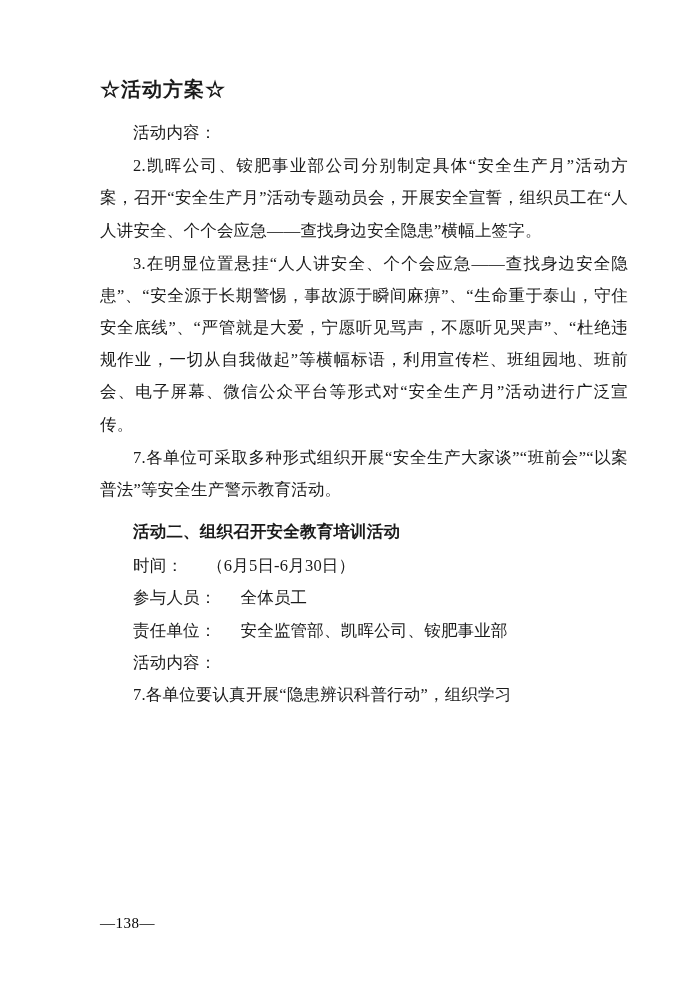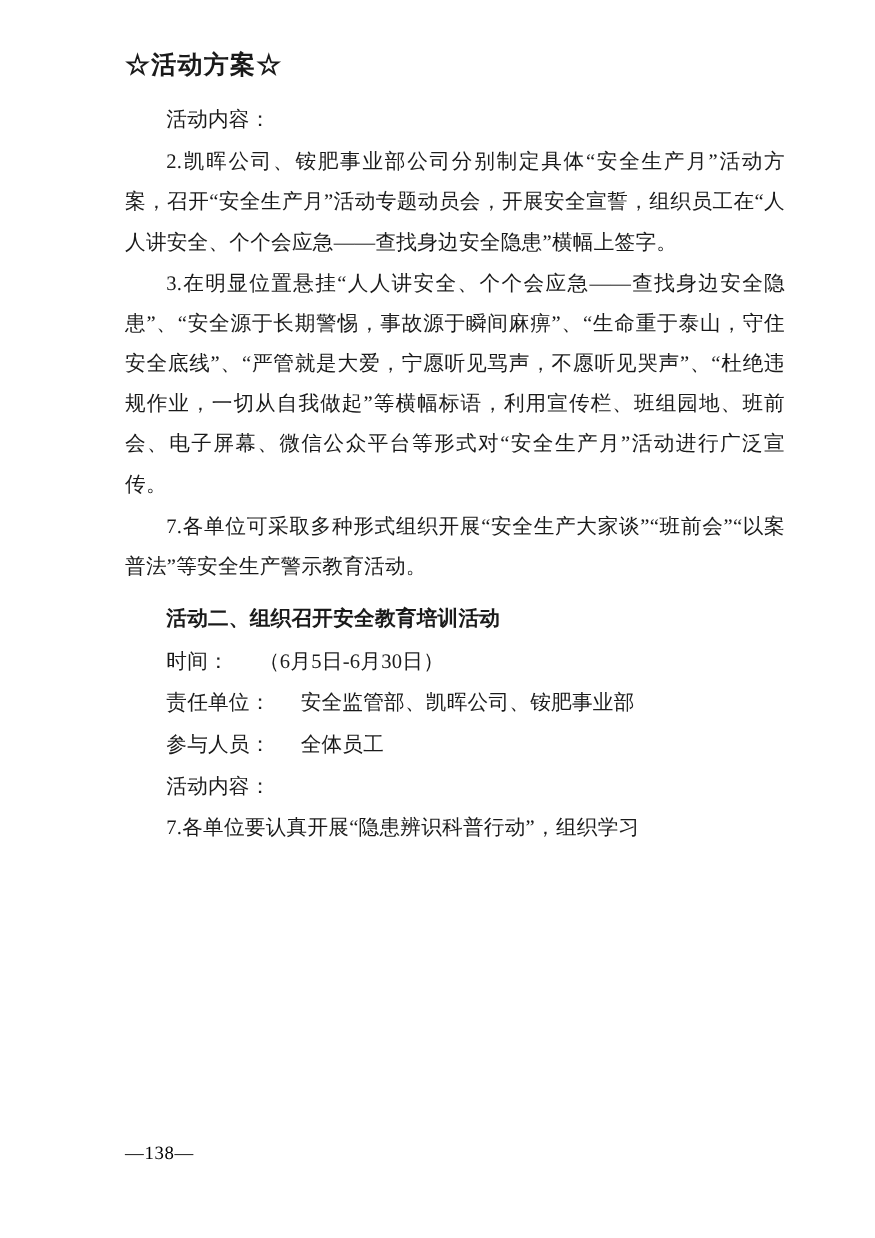--- a/index.html
+++ b/index.html
@@ -12,21 +12,21 @@
     background: #ffffff;
     font-family: "Liberation Serif", "DejaVu Serif", serif;
     color: #1a1a1a;
     overflow: hidden;
   }
   .page {
     position: relative;
     width: 700px;
     height: 990px;
     box-sizing: border-box;
-    padding: 38px 72px 0 100px;
+    padding: 75px 72px 0 100px;
   }
   .doc-heading {
     font-size: 20px;
     font-weight: bold;
     letter-spacing: 1px;
     margin: 0 0 14px 0;
     line-height: 1.4;
     font-family: "Liberation Serif", "DejaVu Serif", serif;
   }
   .para {
@@ -50,21 +50,20 @@
   }
   .field-line {
     font-size: 16.5px;
     line-height: 1.95;
     margin: 0;
     text-indent: 33px;
     letter-spacing: 0.2px;
   }
   .field-label {
     display: inline;
-    font-family: Liberation Mono, monospace;
   }
   .field-value {
     display: inline;
     margin-left: 24px;
   }
   .footer {
     position: absolute;
     left: 100px;
     bottom: 58px;
     font-size: 15px;
@@ -83,24 +82,24 @@
   <p class="para indent">2.凯晖公司、铵肥事业部公司分别制定具体“安全生产月”活动方案，召开“安全生产月”活动专题动员会，开展安全宣誓，组织员工在“人人讲安全、个个会应急——查找身边安全隐患”横幅上签字。</p>
   <p class="para indent">3.在明显位置悬挂“人人讲安全、个个会应急——查找身边安全隐患”、“安全源于长期警惕，事故源于瞬间麻痹”、“生命重于泰山，守住安全底线”、“严管就是大爱，宁愿听见骂声，不愿听见哭声”、“杜绝违规作业，一切从自我做起”等横幅标语，利用宣传栏、班组园地、班前会、电子屏幕、微信公众平台等形式对“安全生产月”活动进行广泛宣传。</p>
   <p class="para indent">7.各单位可采取多种形式组织开展“安全生产大家谈”“班前会”“以案普法”等安全生产警示教育活动。</p>
 
   <h2 class="sub-heading">活动二、组织召开安全教育培训活动</h2>
 
   <p class="field-line">
     <span class="field-label">时间：</span><span class="field-value">（6月5日-6月30日）</span>
   </p>
   <p class="field-line">
-    <span class="field-label">责任单位：</span><span class="field-value">安全监管部、凯晖公司、铵肥事业部</span>
+    <span class="field-label">参与人员：</span><span class="field-value">全体员工</span>
   </p>
   <p class="field-line">
-    <span class="field-label">参与人员：</span><span class="field-value">全体员工</span>
+    <span class="field-label">责任单位：</span><span class="field-value">安全监管部、凯晖公司、铵肥事业部</span>
   </p>
   <p class="field-line">
     <span class="field-label">活动内容：</span>
   </p>
 
   <p class="para indent">7.各单位要认真开展“隐患辨识科普行动”，组织学习</p>
 
   <div class="footer">—138—</div>
 
 </div>

